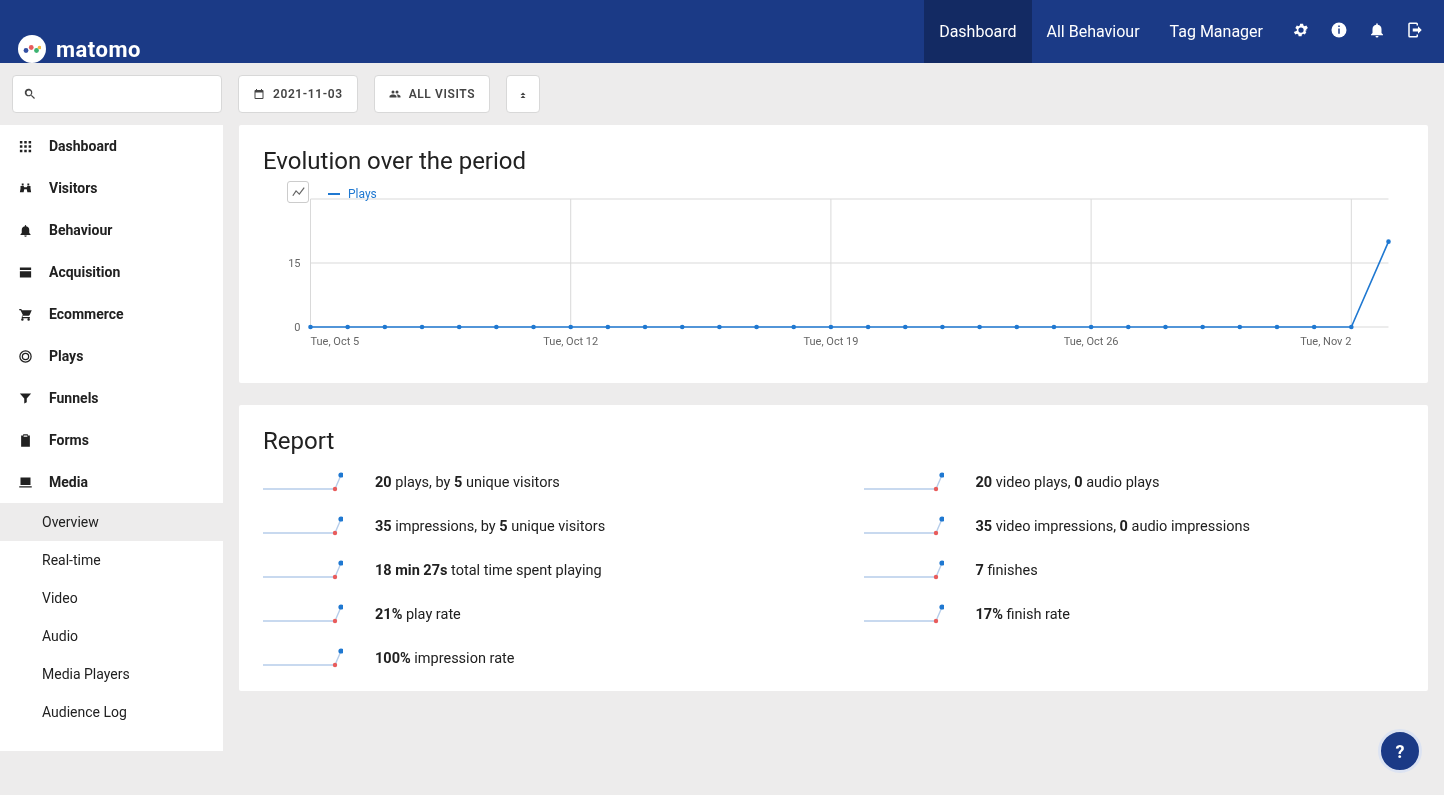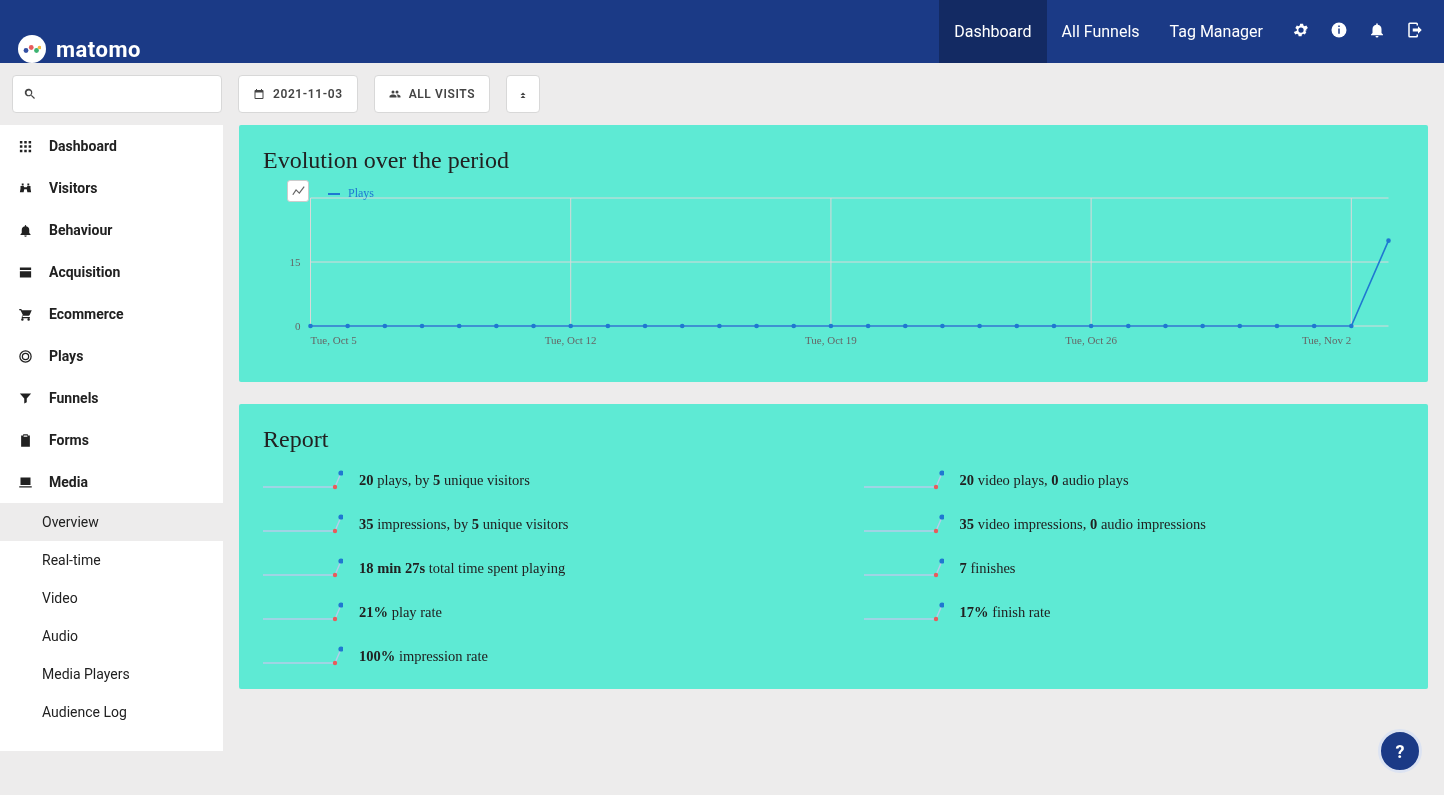--- a/index.html
+++ b/index.html
@@ -29,36 +29,36 @@
     .sidebar { width: 223px; background: #fff; padding-bottom: 20px; }
     .sidebar-item { display: flex; align-items: center; gap: 16px; padding: 13px 18px; font-size: 14px; font-weight: 700; cursor: pointer; }
     .sidebar-item svg { width: 15px; height: 15px; fill: #212121; flex-shrink: 0; }
     .sidebar-sub { padding-left: 42px; display: none; }
     .sidebar-sub.open { display: block; }
     .sidebar-sub-item { padding: 11px 0; font-size: 14px; cursor: pointer; }
     .sidebar-sub-item.active { background: #edecec; margin-left: -42px; padding-left: 42px; margin-right: 0; }
 
     
     .main { flex: 1; padding: 0 16px 20px 16px; }
-    .card { background: #5eead4; border-radius: 2px; padding: 22px 24px; margin-bottom: 22px; font-family: Liberation Serif, serif; }
+    .card { background: #ffffff; border-radius: 2px; padding: 22px 24px; margin-bottom: 22px; }
     .card-title { font-size: 24px; font-weight: 400; color: #212121; margin-bottom: 12px; }
 
     
     .chart-wrap { position: relative; }
     .chart-legend { position: absolute; top: 0; left: 65px; display: flex; align-items: center; gap: 8px; font-size: 12px; }
     .legend-dash { width: 12px; height: 2px; background: #1f78d1; }
     .legend-label { color: #1f78d1; }
     .chart-btn { position: absolute; top: -6px; left: 24px; width: 22px; height: 22px; border: 1px solid #ccc; border-radius: 3px; display: flex; align-items: center; justify-content: center; cursor: pointer; background:#fff; }
     .chart-btn svg { width: 13px; height: 13px; stroke: #666; fill: none; stroke-width: 1.5; }
     .chart-svg-holder { margin-top: 8px; }
 
     
     .metrics { display: flex; gap: 60px; margin-top: 16px; }
     .metrics-col { flex: 1; display: flex; flex-direction: column; gap: 22px; }
-    .metric-row { display: flex; align-items: center; gap: 16px; }
+    .metric-row { display: flex; align-items: center; gap: 32px; }
     .spark { width: 80px; height: 22px; }
     .metric-text { font-size: 14.5px; }
     .metric-text b { font-weight: 700; }
 
     
     .fab-help { position: fixed; right: 22px; bottom: 22px; width: 44px; height: 44px; border-radius: 50%; background: #1b3a86; color: #fff; display: flex; align-items: center; justify-content: center; font-size: 18px; font-weight: 700; border: 3px solid #dce3f2; cursor: pointer; }
   </style>
 </head>
 <body>
 
@@ -70,21 +70,21 @@
           <circle cx="11" cy="4" r="3.2" fill="#e85c5c"></circle>
           <circle cx="18" cy="8" r="3.2" fill="#3cb371"></circle>
           <circle cx="22" cy="4" r="2.4" fill="#f4b93f"></circle>
         </svg>
     </div>
     <span class="logo-text">matomo</span>
   </div>
   <div class="topnav">
     <div id="topnav-items" style="display: flex; height: 100%;">
         <div class="topnav-item active">Dashboard</div>
-        <div class="topnav-item">All Funnels</div>
+        <div class="topnav-item">All Behaviour</div>
         <div class="topnav-item">Tag Manager</div>
       </div>
     <div class="topnav-icons">
       <span><svg viewBox="0 0 24 24">
             <path d="M19.14 12.94a7.07 7.07 0 000-1.88l2.03-1.58-2-3.46-2.39.96a7.03 7.03 0 00-1.62-.94l-.36-2.54h-4l-.36 2.54c-.58.24-1.12.55-1.62.94l-2.39-.96-2 3.46 2.03 1.58a7.07 7.07 0 000 1.88L2.43 14.5l2 3.46 2.39-.96c.5.39 1.04.7 1.62.94l.36 2.54h4l.36-2.54c.58-.24 1.12-.55 1.62-.94l2.39.96 2-3.46-2.03-1.56zM12 15.5A3.5 3.5 0 1112 8.5a3.5 3.5 0 010 7z"></path>
           </svg></span>
       <span><svg viewBox="0 0 24 24">
             <circle cx="12" cy="12" r="10"></circle>
             <rect x="11" y="10" width="2" height="7" fill="#1b3a86"></rect>
             <rect x="11" y="6" width="2" height="2" fill="#1b3a86"></rect>

